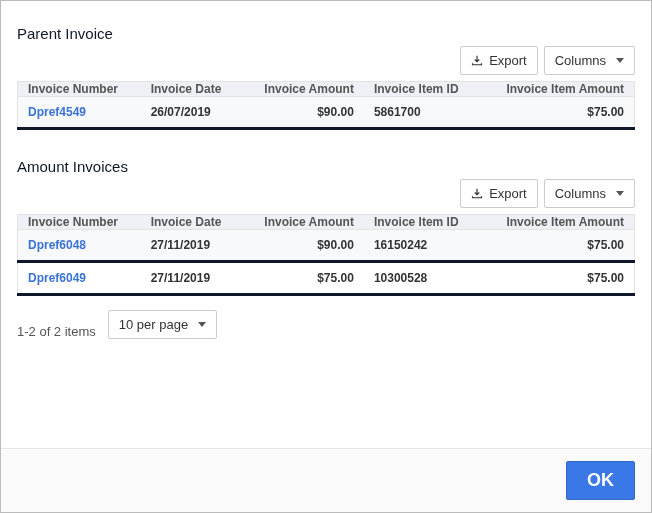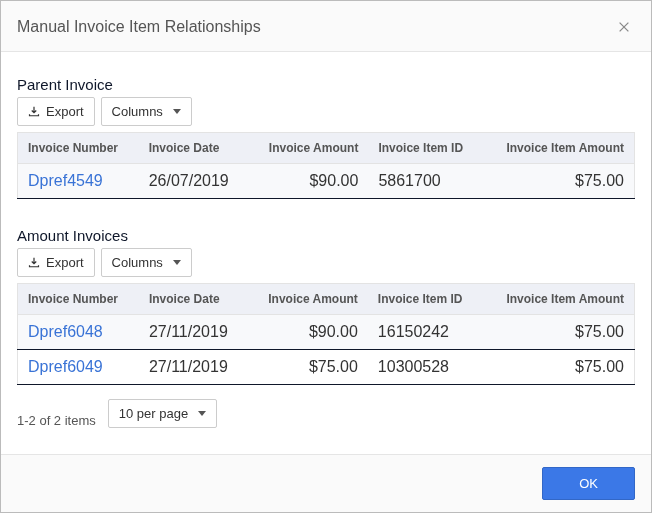--- a/index.html
+++ b/index.html
@@ -44,21 +44,21 @@
     padding: 10px 16px 16px 16px;
   }
   .section-title {
     font-size: 15px;
     font-weight: 400;
     color: #0f172a;
     margin: 14px 0 4px 0;
   }
   .toolbar {
     display: flex;
-    justify-content: flex-start;
+    justify-content: flex-end;
     gap: 6px;
     margin-bottom: 6px;
   }
   .btn {
     display: inline-flex;
     align-items: center;
     gap: 6px;
     border: 1px solid #ccc;
     background: #fff;
     color: #333;
@@ -81,29 +81,30 @@
   table {
     width: 100%;
     border-collapse: collapse;
     border: 1px solid #e3e3e3;
   }
   thead th {
     background: #eef0f6;
     color: #555;
     font-weight: 700;
     font-size: 12px;
-    padding: 8px 10px;
+    padding: 0 10px;
     text-align: left;
     border-bottom: 1px solid #e3e3e3;
   }
   tbody td {
     padding: 8px 10px;
-    border-bottom: 1px solid #0f172a;
-    font-size: 16px;
+    border-bottom: 3px solid #0f172a;
+    font-size: 12px;
     color: #333;
+    font-weight: bold;
   }
   tbody tr:nth-child(odd) {
     background: #f8f9fb;
   }
   .num { text-align: right; }
   .link {
     color: #3973d6;
     cursor: pointer;
   }
   .pager {
@@ -117,43 +118,32 @@
     display: flex;
     justify-content: flex-end;
     padding: 12px 16px;
     border-top: 1px solid #e5e5e5;
     background: #fafafa;
   }
   .btn-primary {
     background: #3b78e7;
     border: 1px solid #3267c7;
     color: #fff;
-    padding: 8px 36px;
-    font-size: 13px;
-    font-weight: 400;
+    padding: 8px 20px;
+    font-size: 18px;
+    font-weight: 700;
     cursor: pointer;
     border-radius: 2px;
   }
 </style>
 </head>
 <body>
 
 <div class="modal">
 
-  <div class="modal-header">
-    <div class="modal-title">Manual Invoice Item Relationships</div>
-    <div class="close-btn">
-      <span>
-        <svg viewBox="0 0 16 16" width="14" height="14">
-            <line x1="3" y1="3" x2="13" y2="13" stroke="currentColor" stroke-width="1.5"></line>
-            <line x1="13" y1="3" x2="3" y2="13" stroke="currentColor" stroke-width="1.5"></line>
-          </svg>
-      </span>
-    </div>
-  </div>
 
   <div class="modal-body">
 
     <div class="section-title">Parent Invoice</div>
     <div class="toolbar">
       <button class="btn">
         <span class="icon-download">
           <svg viewBox="0 0 16 16" width="12" height="12">
               <path d="M8 1v8M5 6l3 3 3-3" fill="none" stroke="#333" stroke-width="1.6"></path>
               <path d="M2 11v2h12v-2" fill="none" stroke="#333" stroke-width="1.6"></path>

